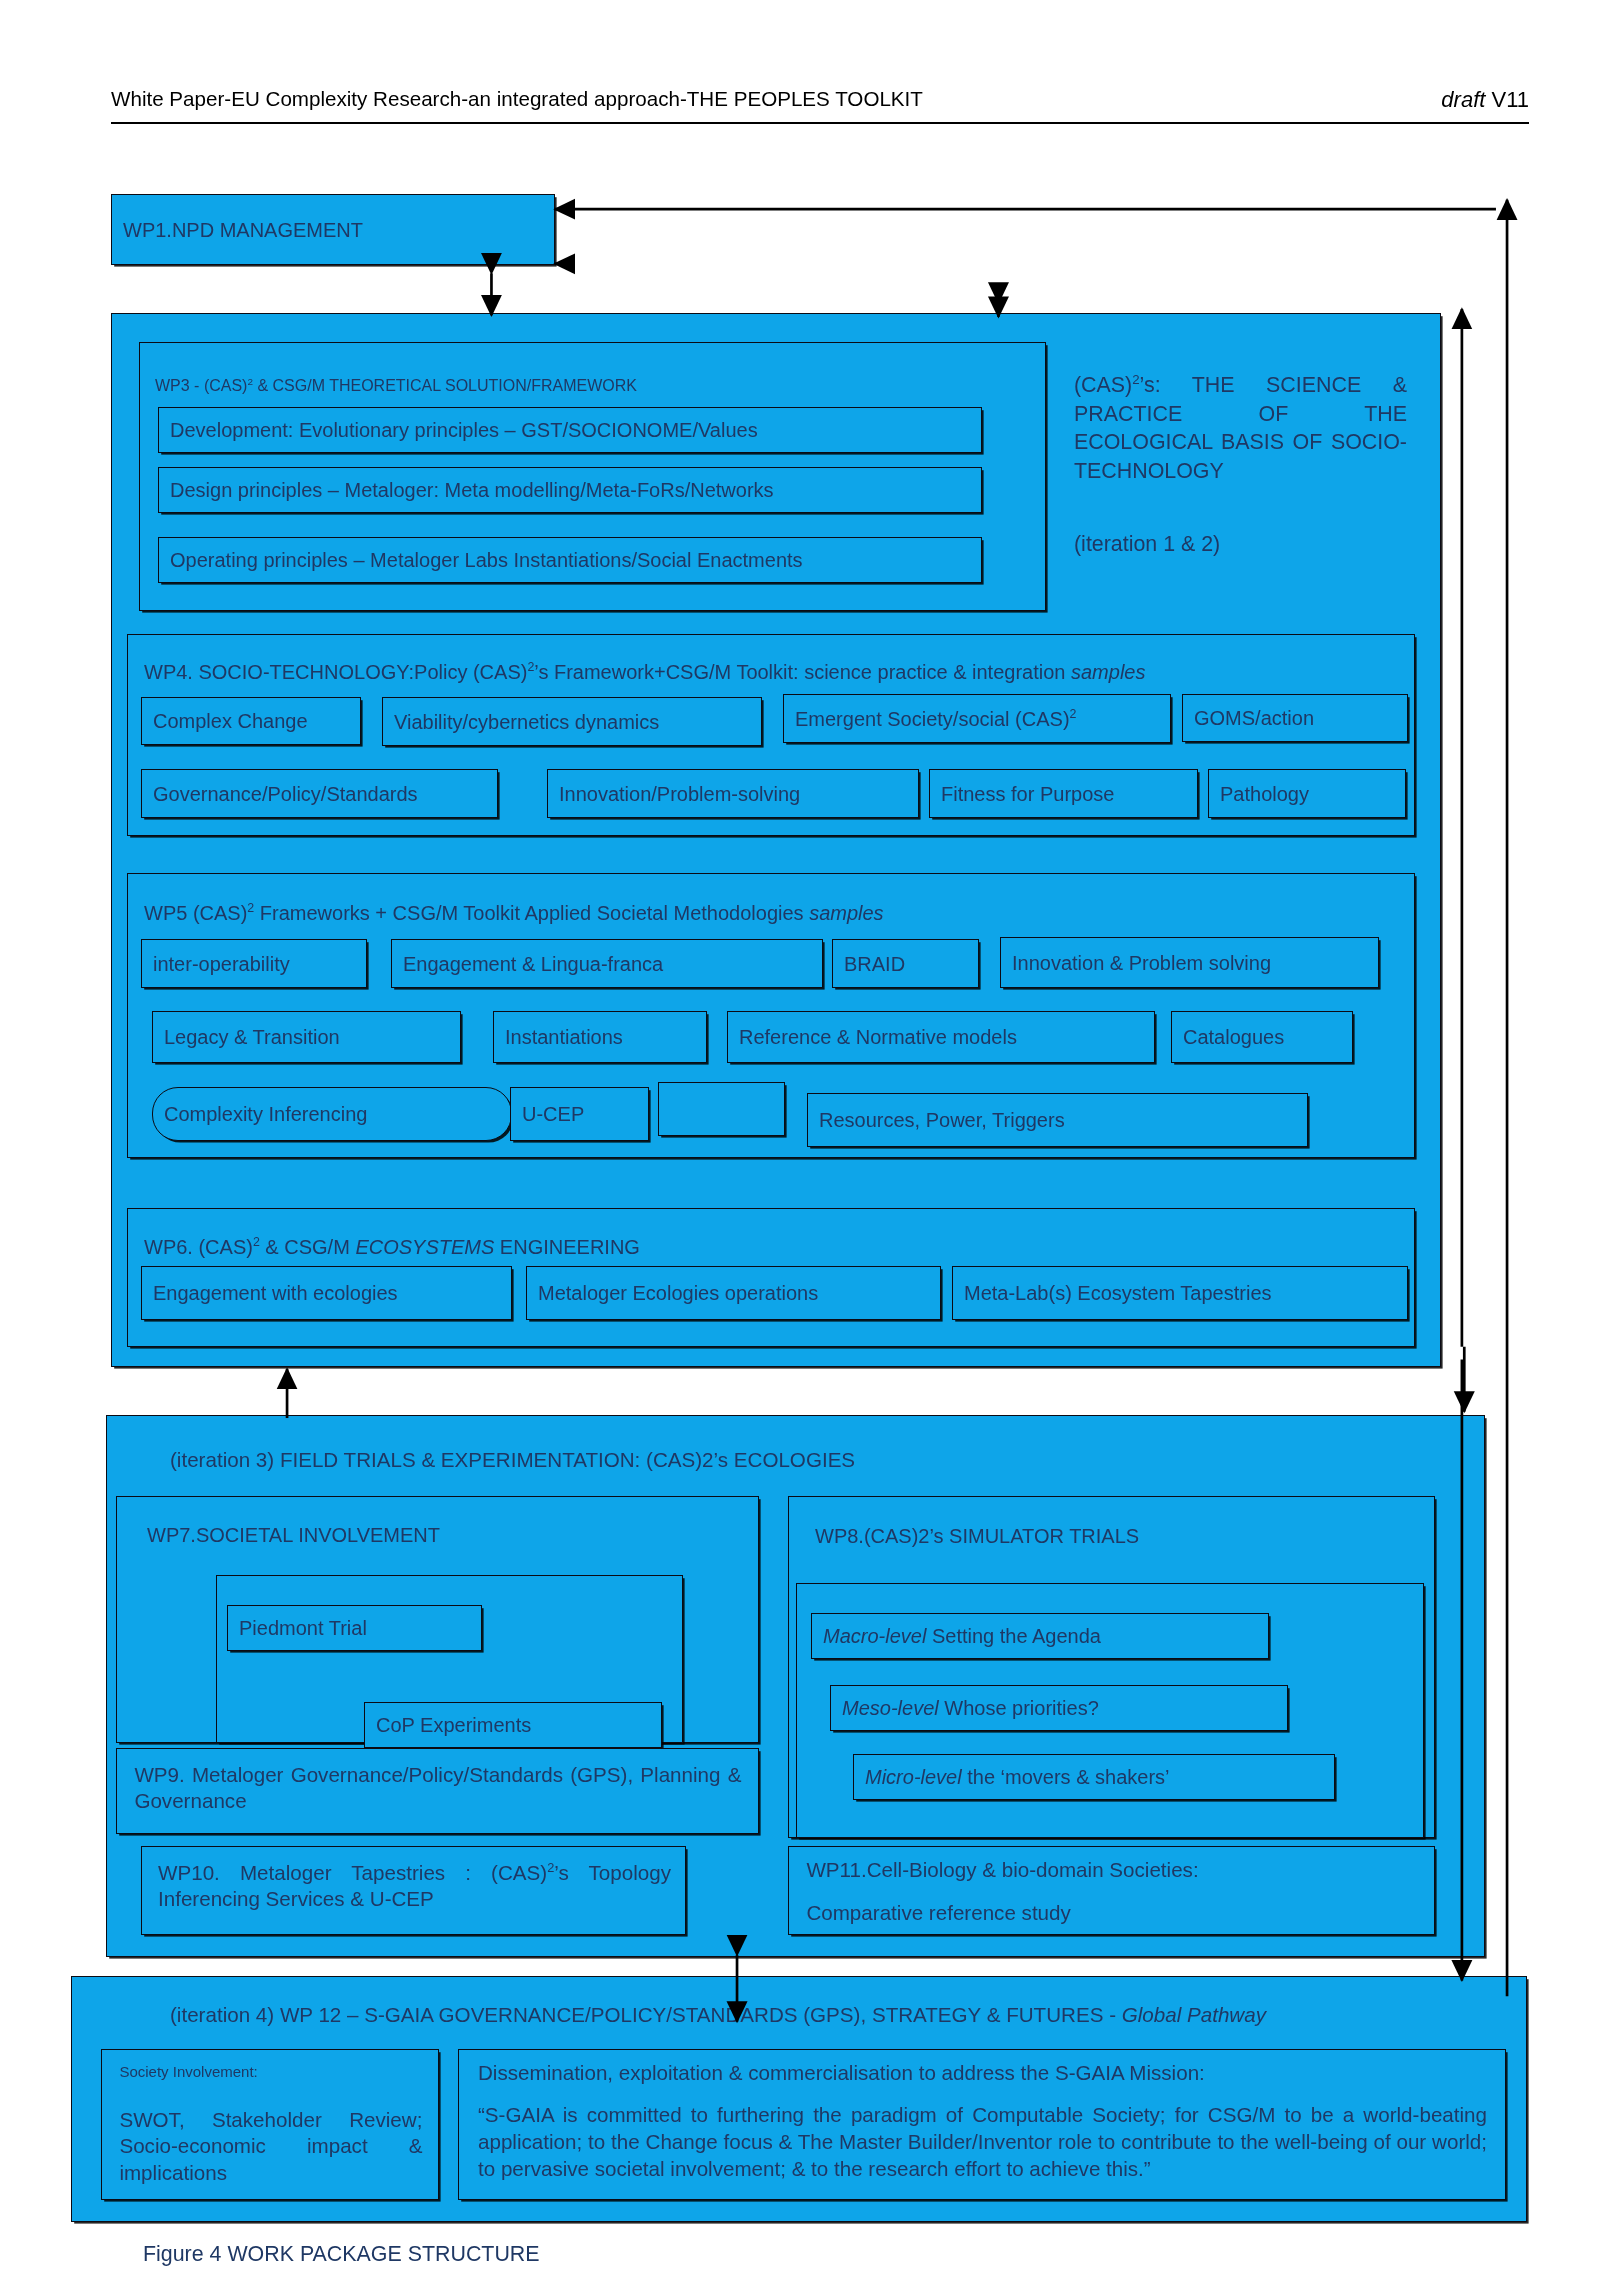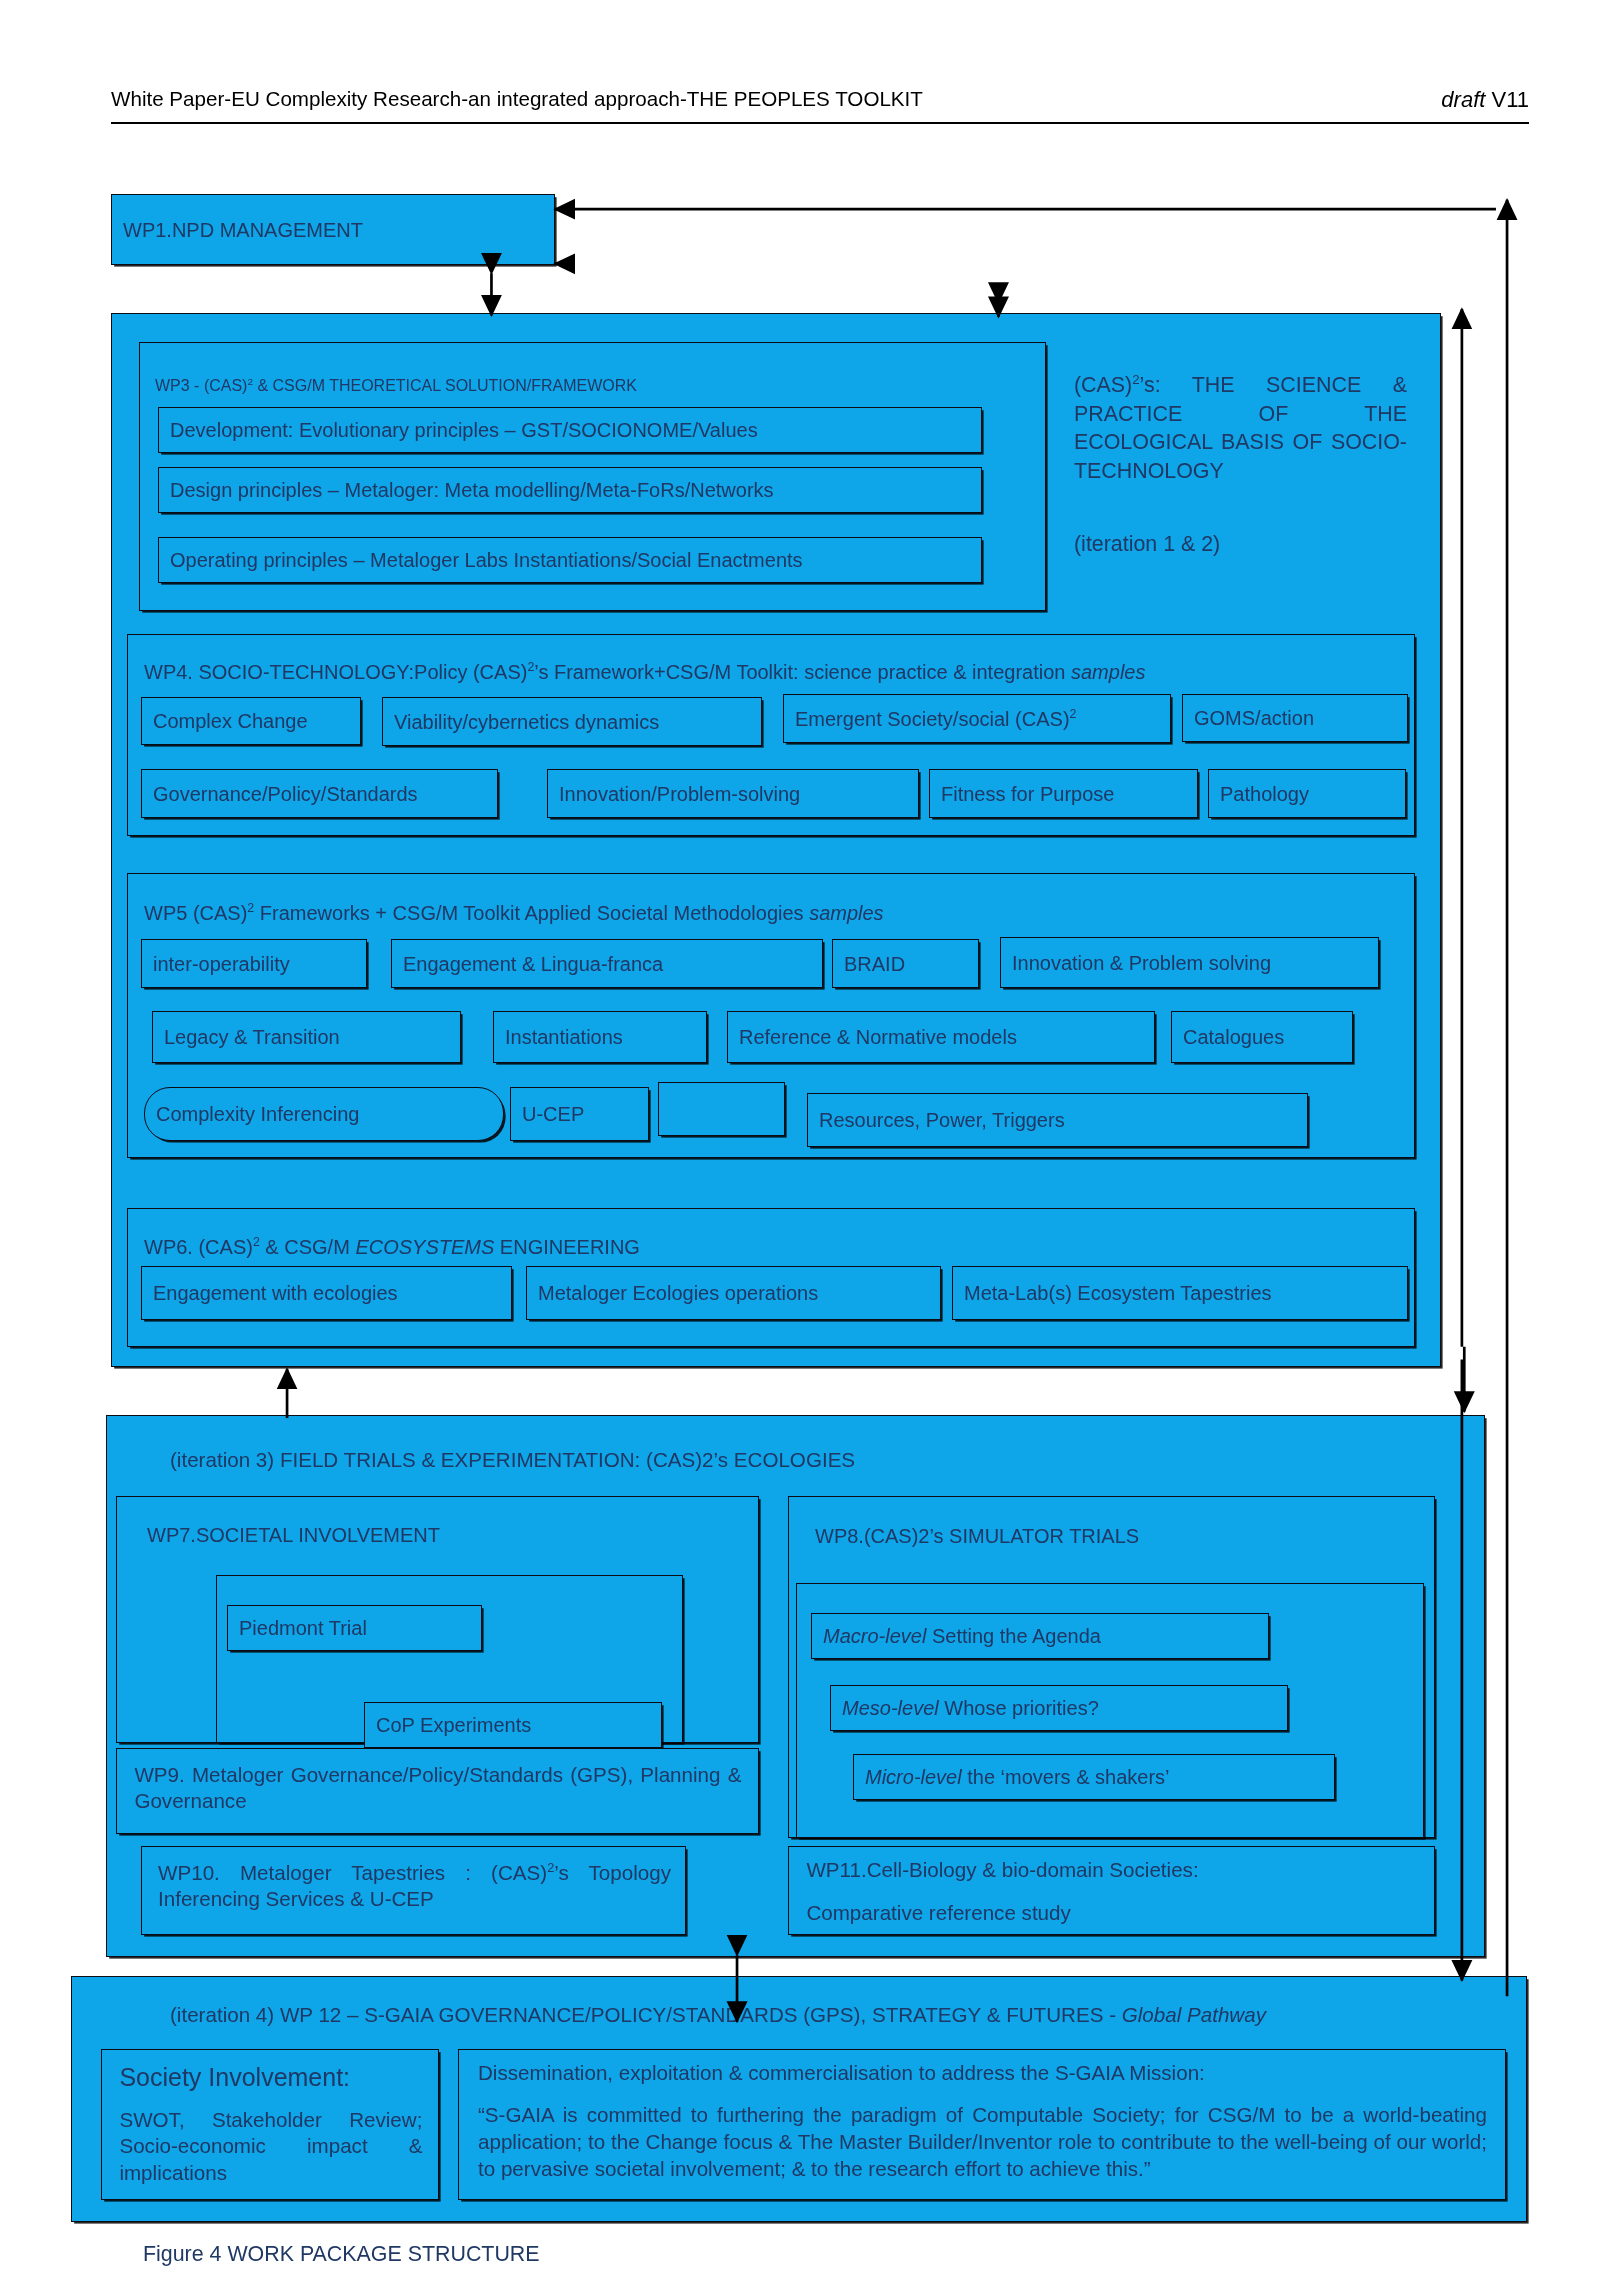--- a/index.html
+++ b/index.html
@@ -128,21 +128,21 @@
   <div class="bx sh" style="left:493px;top:1011px;width:214px;height:52px;">
     <div class="cellt">Instantiations</div>
     </div>
   <div class="bx sh" style="left:727px;top:1011px;width:428px;height:52px;">
     <div class="cellt">Reference &amp; Normative models</div>
     </div>
   <div class="bx sh" style="left:1171px;top:1011px;width:182px;height:52px;">
     <div class="cellt">Catalogues</div>
     </div>
 
-  <div class="bx sh" style="left:144px;top:1087px;width:360px;height:54px;border-radius:26px;">
+  <div class="bx sh" style="left:152px;top:1087px;width:360px;height:54px;border-radius:26px;">
     <div class="cellt">Complexity Inferencing</div>
     </div>
   <div class="bx sh" style="left:510px;top:1087px;width:139px;height:54px;">
     <div class="cellt">U-CEP</div>
     </div>
   <div class="bx sh" style="left:658px;top:1082px;width:127px;height:54px;">
     <div class="cellt"></div>
     </div>
   <div class="bx sh" style="left:807px;top:1093px;width:501px;height:54px;">
     <div class="cellt">Resources, Power, Triggers</div>
@@ -202,21 +202,21 @@
     <div class="lbl" style="left:17.4px;top:11px;font-size:20.6px;">WP11.Cell-Biology &amp; bio-domain Societies:</div>
     <div class="lbl" style="left:17.4px;top:54px;font-size:20.6px;">Comparative reference study</div>
   </div>
 
   <div class="bx sh" style="left:71px;top:1976px;width:1456px;height:246px;"></div>
   <div class="lbl" style="left:170px;top:2003px;font-size:20.6px;">
     <span>(iteration 4)  WP 12 – S-GAIA GOVERNANCE/POLICY/STANDARDS (GPS), STRATEGY &amp; FUTURES - </span><span class="ital">Global Pathway</span>
   </div>
 
   <div class="bx sh" style="left:101px;top:2049px;width:338px;height:151px;">
-    <div class="lbl" style="left:17.4px;top:12.7px;font-size:25px;">Society Involvement:</div>
+    <div class="lbl" style="left:17.4px;top:12.7px;font-size:15px;">Society Involvement:</div>
     <div class="lbl wrap just" style="left:17.4px;top:57px;width:303px;font-size:20.6px;line-height:1.28;">SWOT, Stakeholder Review; Socio-economic impact &amp; implications</div>
   </div>
 
   <div class="bx sh" style="left:458px;top:2049px;width:1048px;height:151px;">
     <div class="lbl" style="left:19px;top:11px;font-size:20.6px;">Dissemination, exploitation &amp; commercialisation to address the S-GAIA Mission:</div>
     <div class="lbl wrap just" style="left:19px;top:52px;width:1009px;font-size:20.6px;line-height:1.3;">“S-GAIA is committed to furthering the paradigm of Computable Society; for CSG/M to be a world-beating application; to the Change focus &amp; The Master Builder/Inventor role to contribute to the well-being of our world; to pervasive societal involvement; &amp; to the research effort to achieve this.”</div>
   </div>
 
   <div class="caption">Figure 4 WORK PACKAGE STRUCTURE</div>
 

